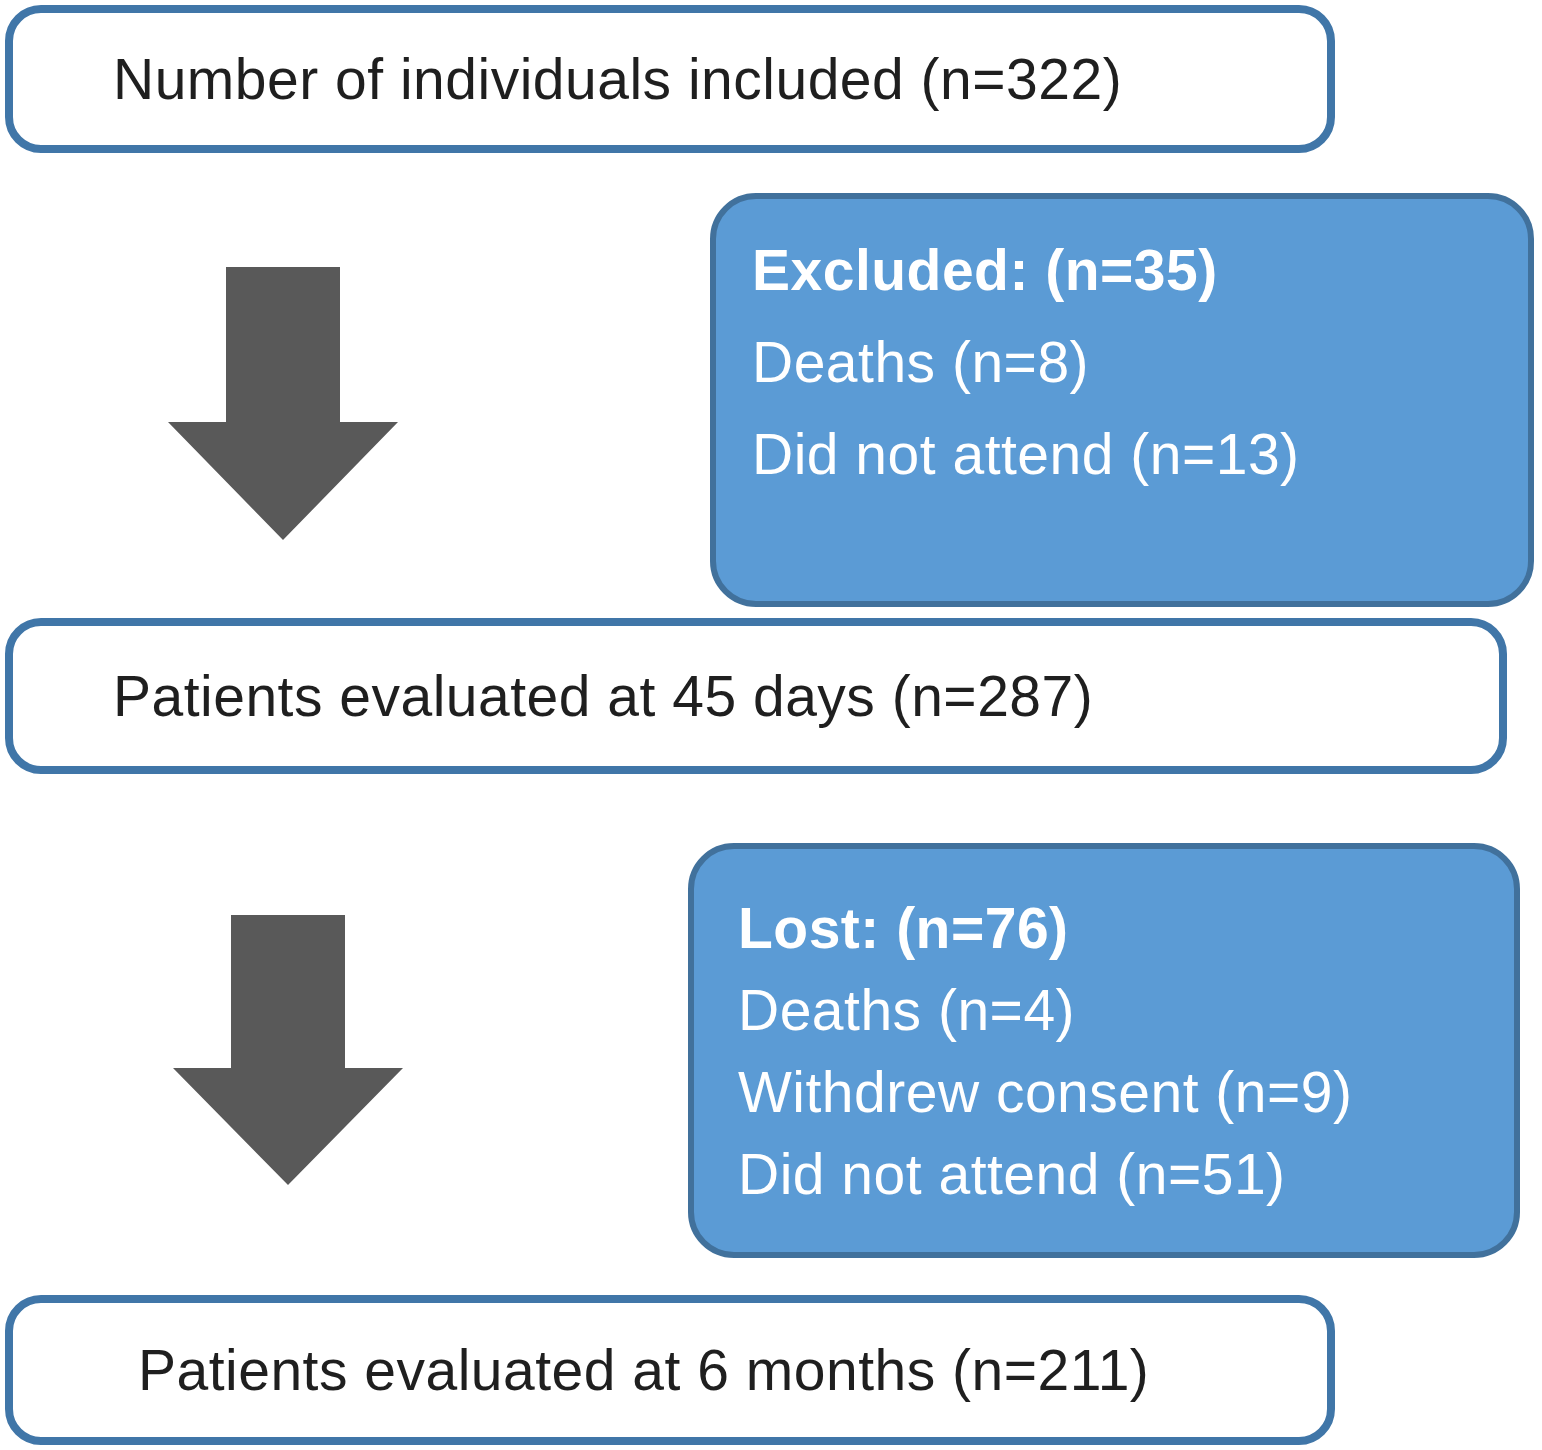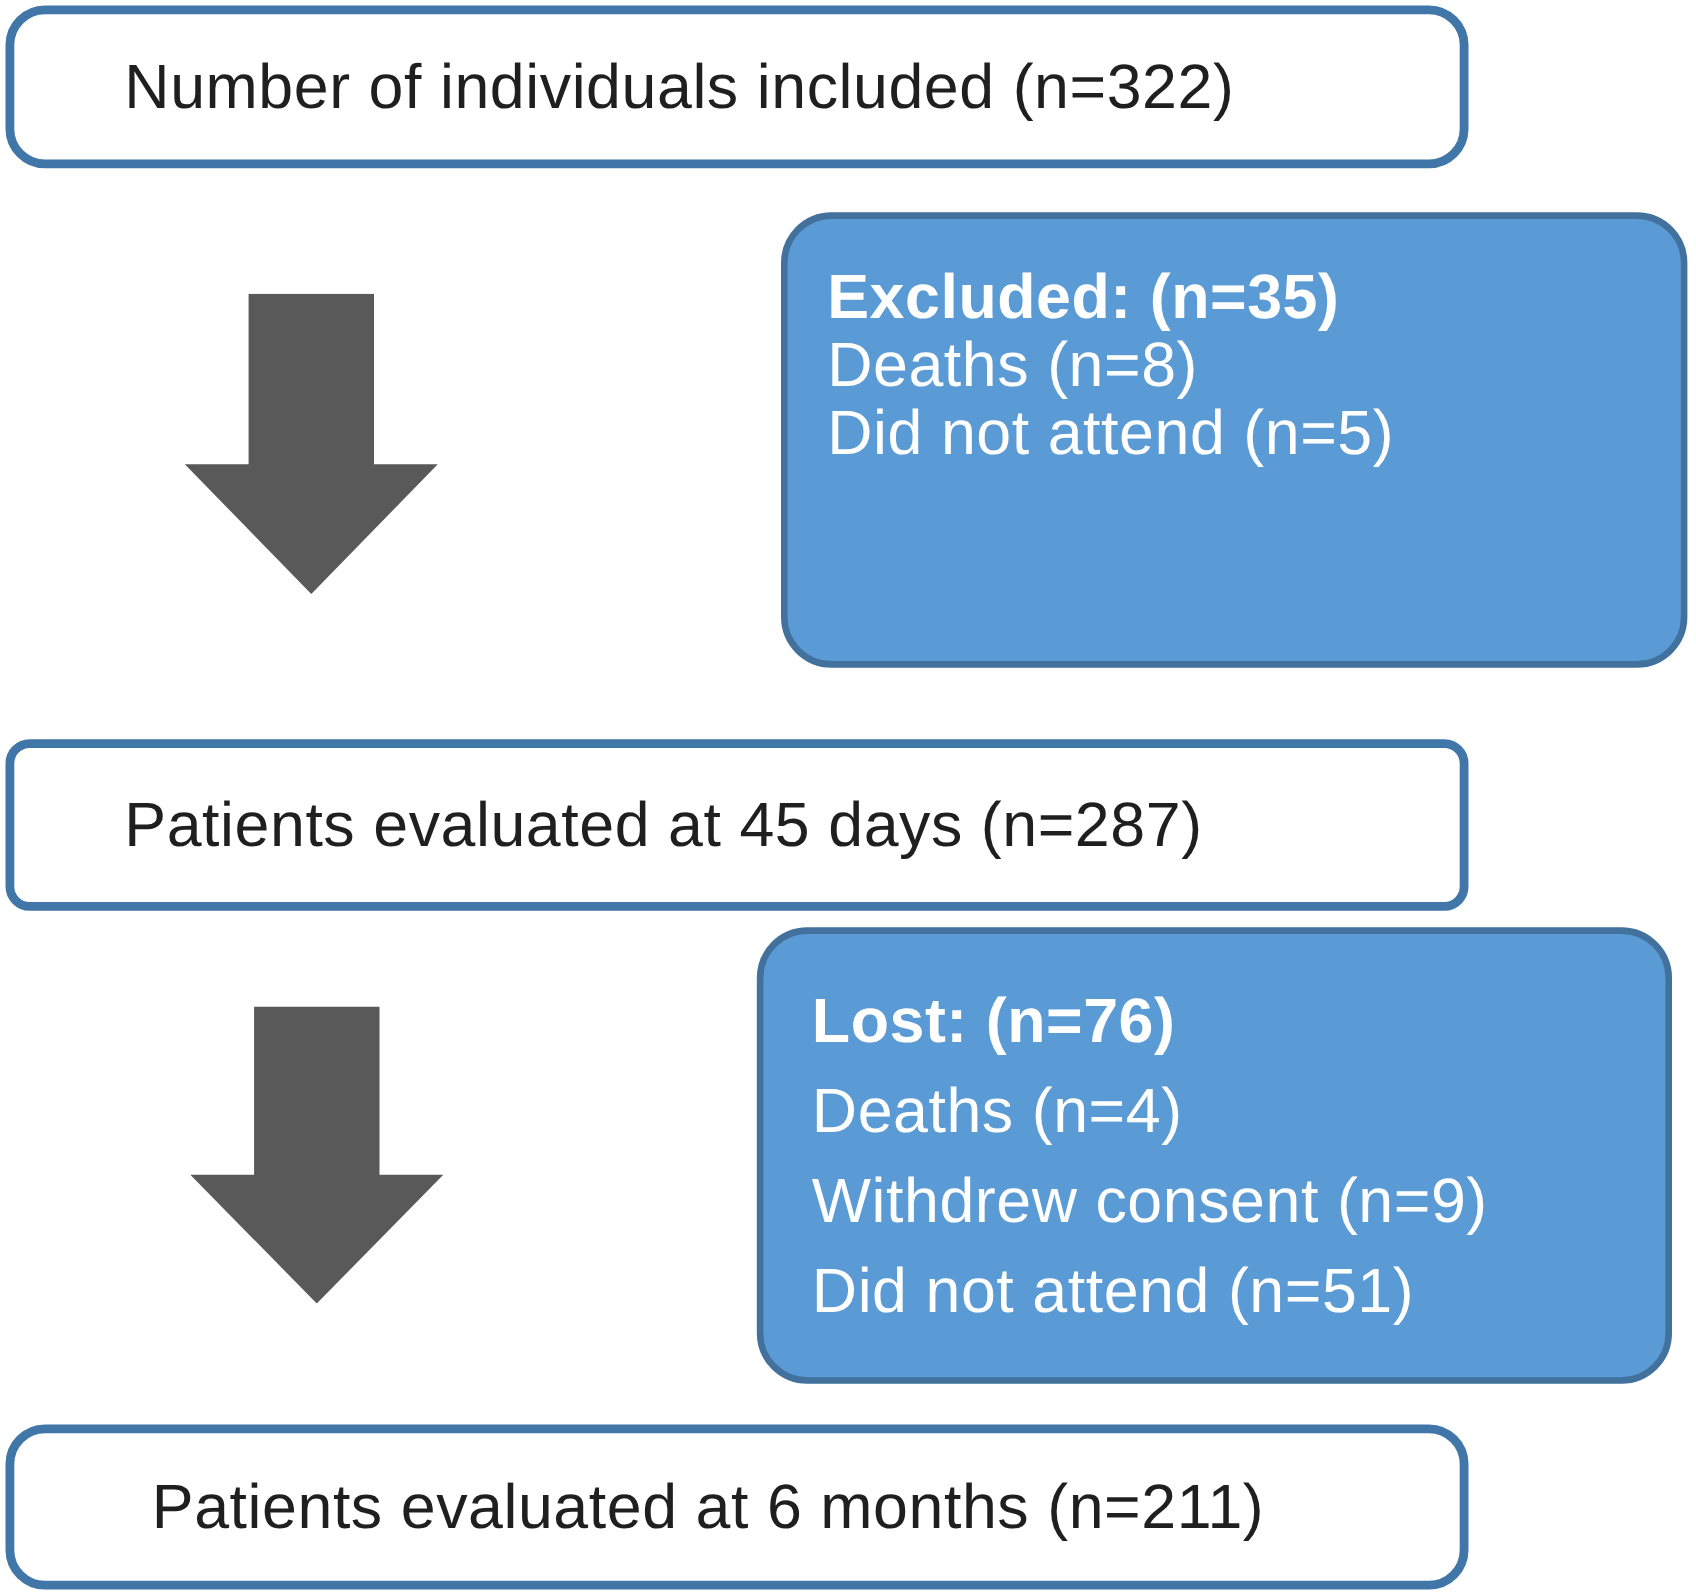--- a/index.html
+++ b/index.html
@@ -19,39 +19,39 @@
     border-radius: 36px;
     display: flex;
     align-items: center;
     color: #1f1f1f;
     font-size: 57px;
     letter-spacing: 0.5px;
     white-space: nowrap;
   }
   .white-box .label { padding-left: 100px; }
   .box-included { left: 5px;  top: 5px;    width: 1330px; height: 148px; text-align: center; }
-  .box-45days   { left: 5px;  top: 672px;  width: 1330px; height: 156px; border-radius: 22px; }
+  .box-45days   { left: 5px;  top: 618px;  width: 1502px; height: 156px; }
   .box-6months  { left: 5px;  top: 1295px; width: 1330px; height: 150px; padding-left: 25px; }
 
   .blue-box {
     position: absolute;
     box-sizing: border-box;
     background: #5b9bd5;
     border: 6px solid #41719c;
     border-radius: 46px;
     color: #ffffff;
     font-size: 57px;
     letter-spacing: 0.5px;
     white-space: nowrap;
   }
   .box-excluded { left: 710px; top: 193px; width: 824px; height: 414px; padding: 40px 30px 0 36px; }
   .box-lost     { left: 688px; top: 843px; width: 832px; height: 415px; padding: 48px 20px 0 44px; }
   .blue-title { font-weight: bold; line-height: 62px; }
   .blue-line  { line-height: 62px; }
-  .box-excluded .blue-line { }
+  .box-excluded .blue-line { margin-top: 30px; }
   .box-lost .blue-line     { margin-top: 20px; }
 
   .arrow { position: absolute; }
   .arrow polygon { fill: #595959; }
   .arrow-1 { left: 168px; top: 267px; }
   .arrow-2 { left: 173px; top: 915px; }
 </style>
 </head>
 <body>
 
@@ -61,21 +61,21 @@
     <span class="label">Number of individuals included (n=322)</span>
   </div>
 
   <svg class="arrow arrow-1" width="230" height="273" viewBox="0 0 230 273">
     <polygon points="58,0 172,0 172,155 230,155 115,273 0,155 58,155"></polygon>
   </svg>
 
   <div class="blue-box box-excluded">
     <div class="blue-title">Excluded: (n=35)</div>
     <div class="blue-line">Deaths (n=8)</div>
-    <div class="blue-line">Did not attend (n=5)</div>
+    <div class="blue-line">Did not attend (n=13)</div>
   </div>
 
   <div class="white-box box-45days">
     <span class="label">Patients evaluated at 45 days (n=287)</span>
   </div>
 
   <svg class="arrow arrow-2" width="230" height="270" viewBox="0 0 230 270">
     <polygon points="58,0 172,0 172,153 230,153 115,270 0,153 58,153"></polygon>
   </svg>
 

